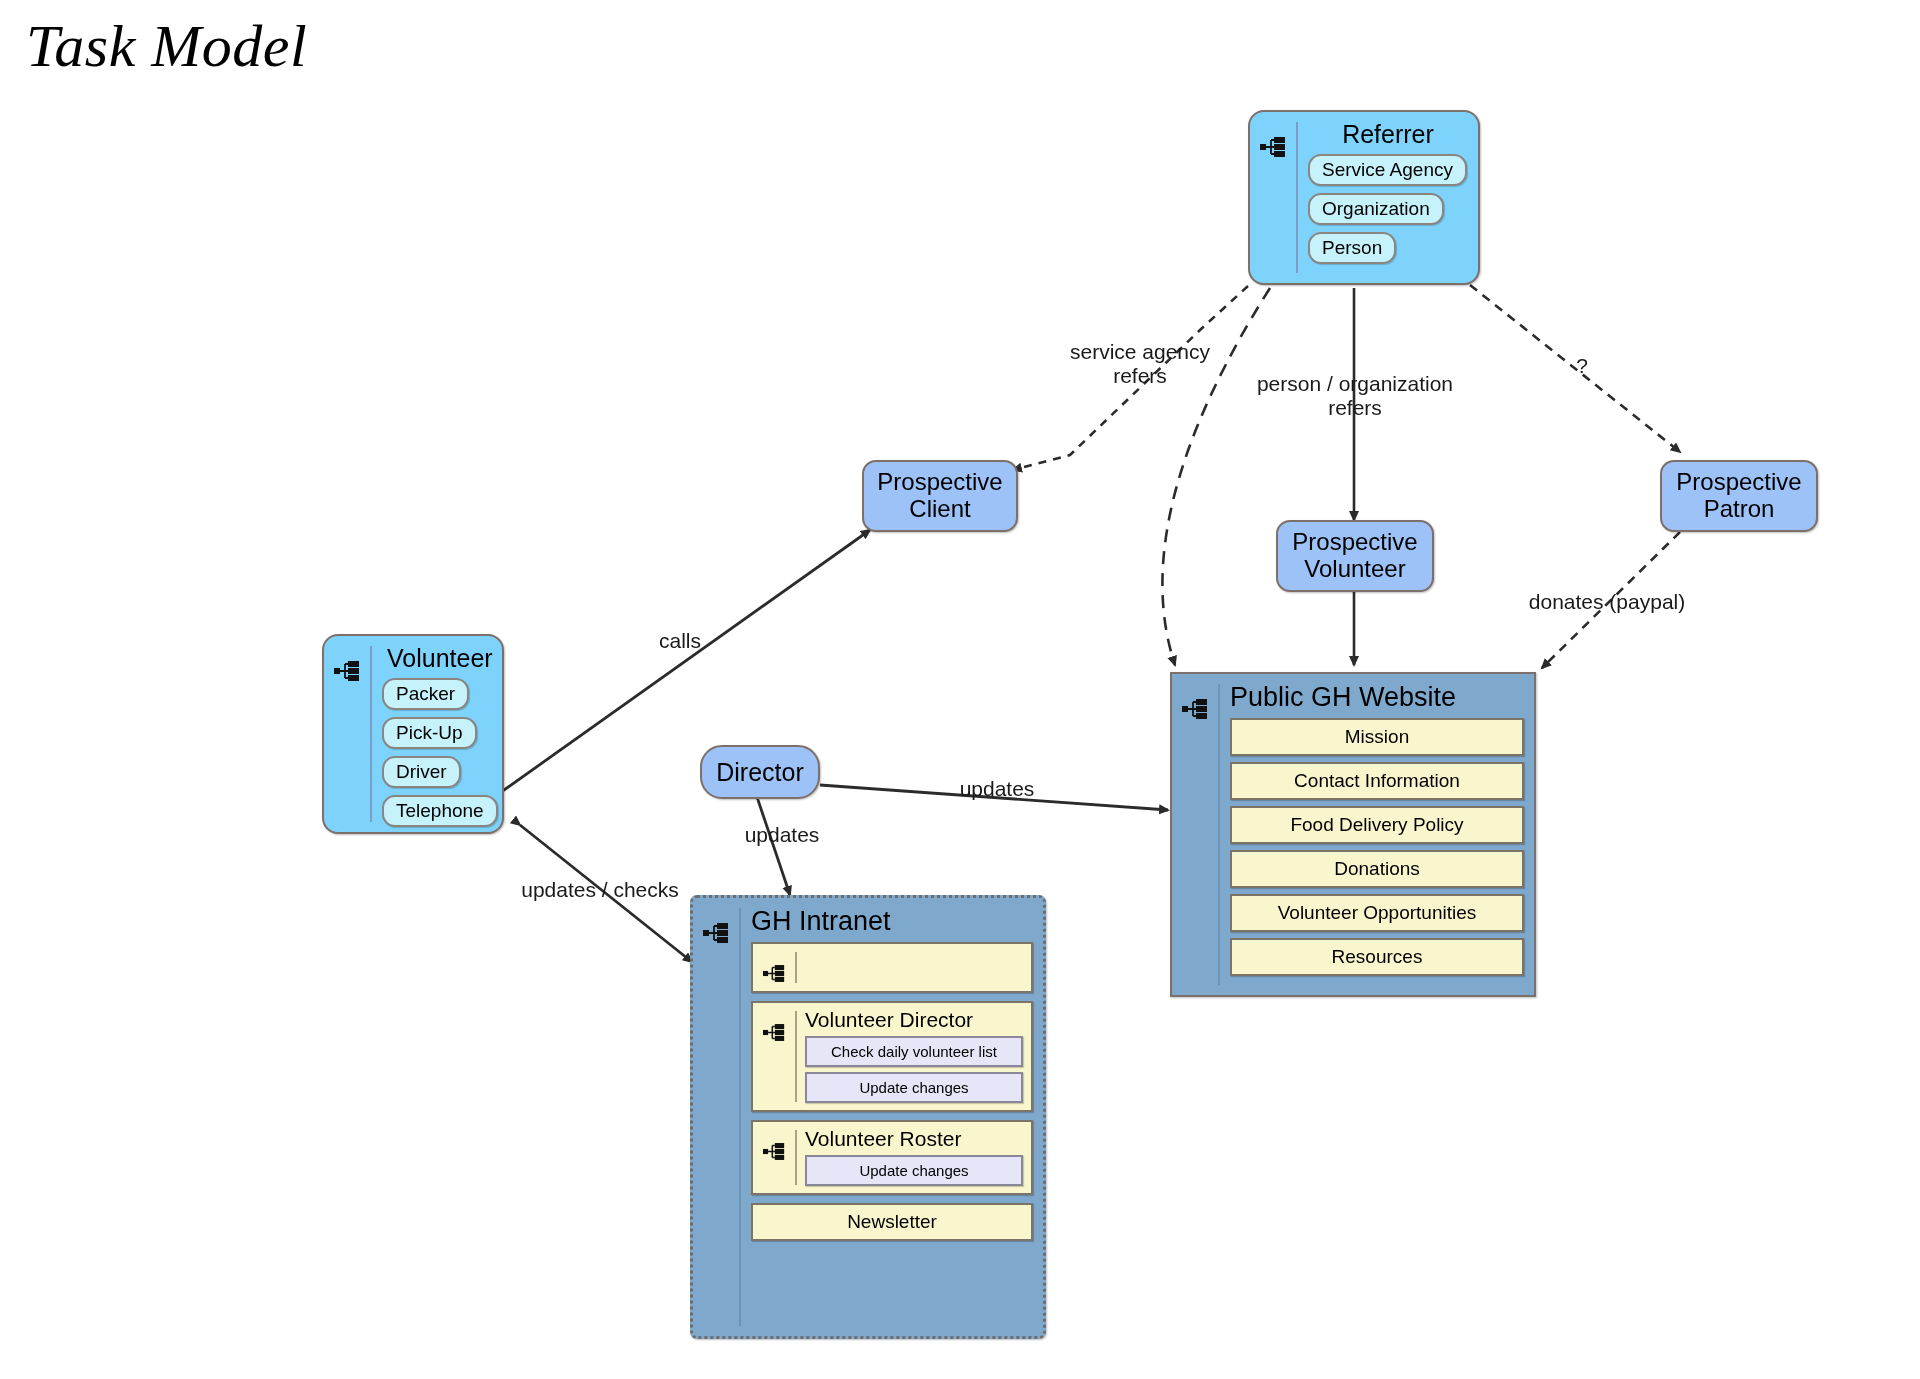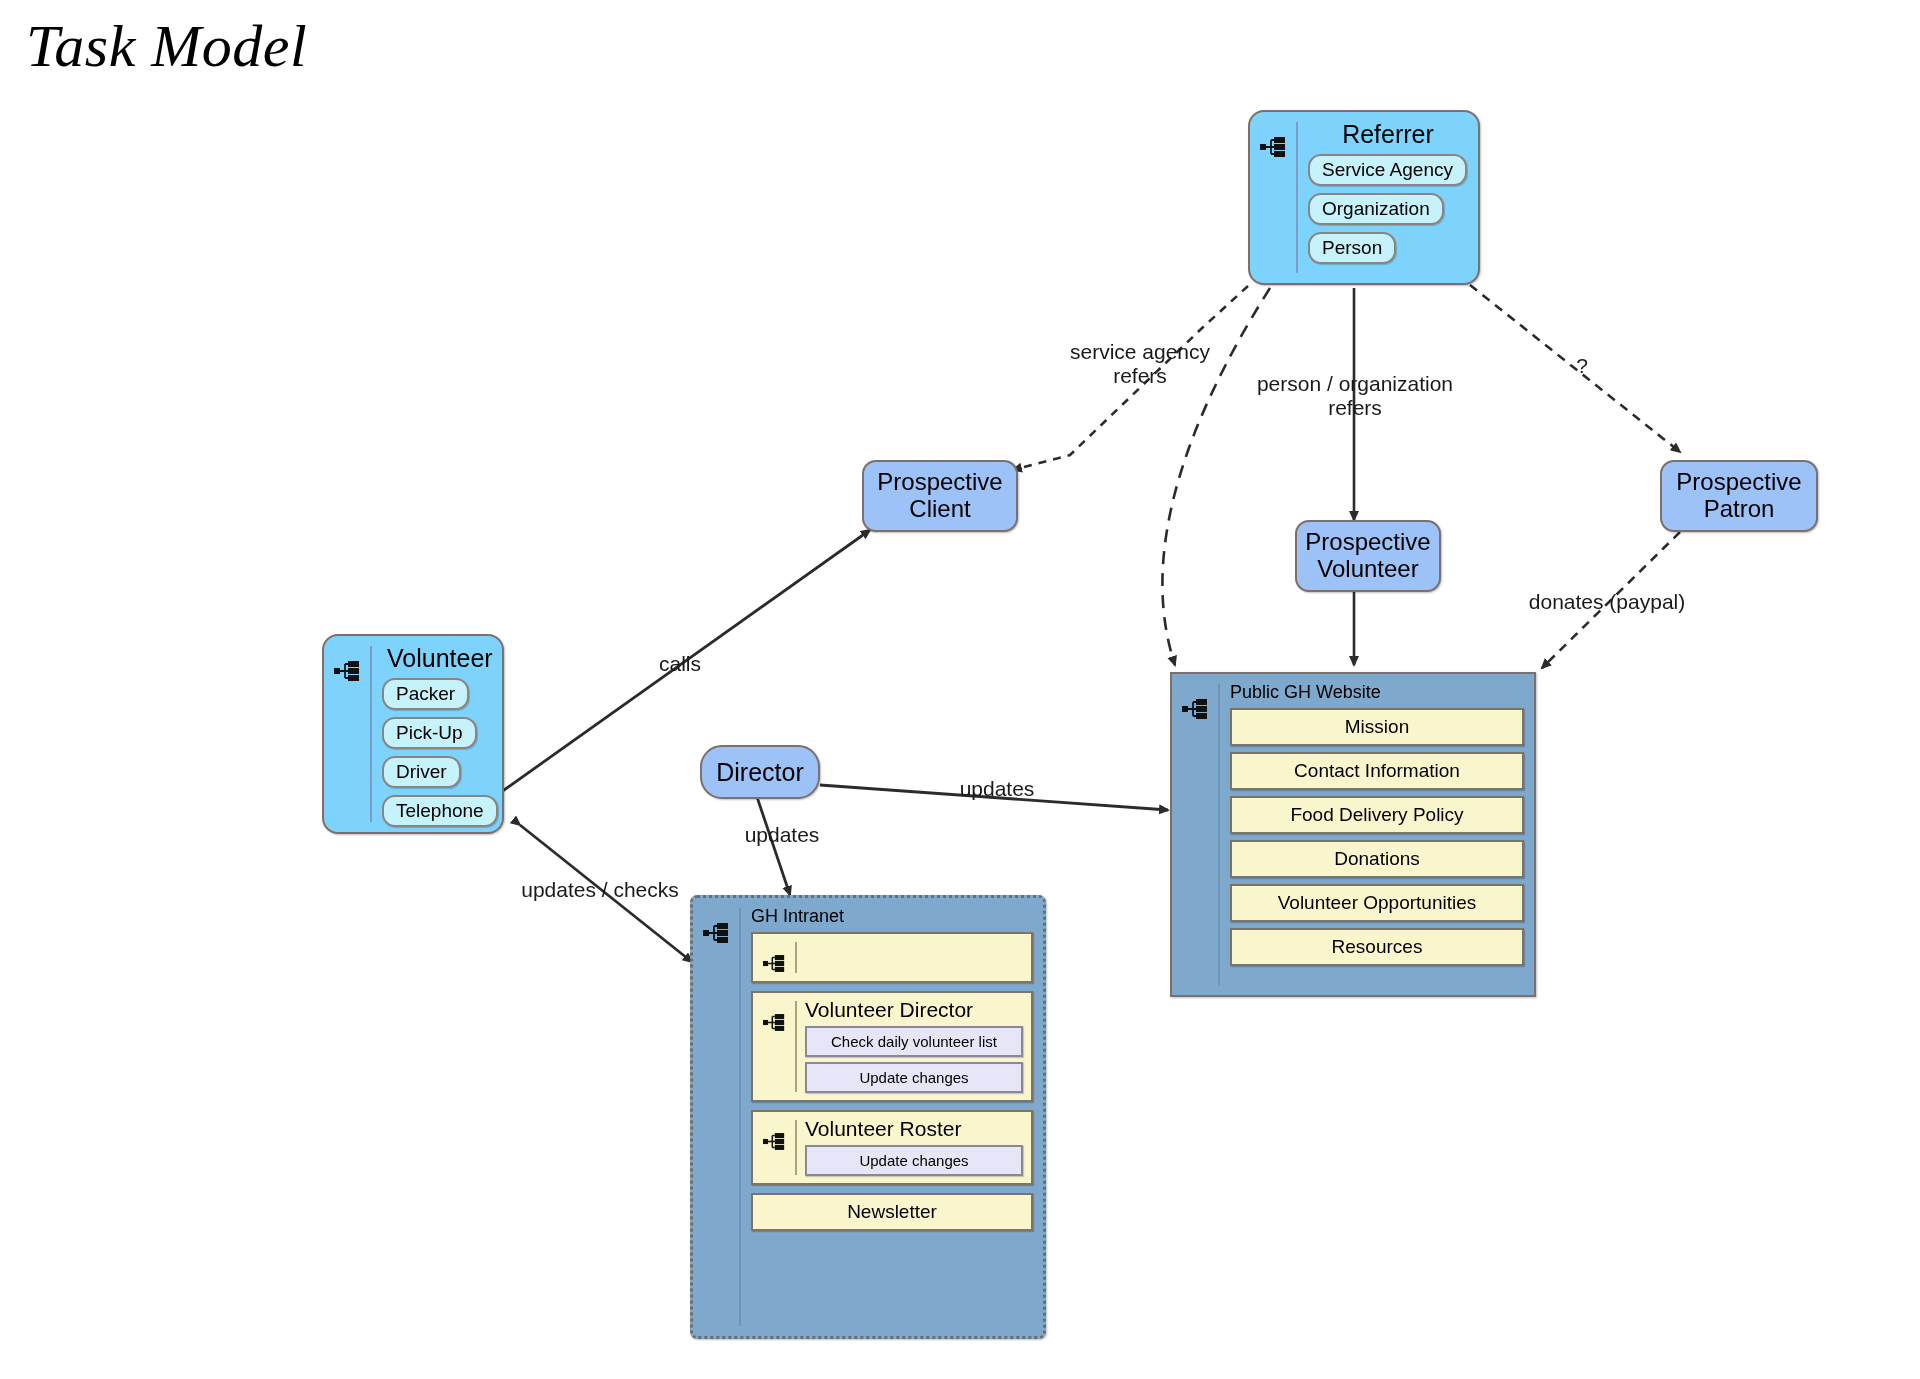--- a/index.html
+++ b/index.html
@@ -105,21 +105,21 @@
     display: flex;
     flex-direction: column;
   }
   .comp-title {
     font-size: 25px;
     color: #000000;
     margin-bottom: 5px;
     white-space: nowrap;
   }
   .comp-node.steel .comp-title,
-  .comp-node.dotted .comp-title { font-size: 18px; }
+  .comp-node.dotted .comp-title { font-size: 27px; }
 
   
   .capsule {
     background: #c6f2fb;
     border: 2px solid #8a8580;
     border-radius: 13px;
     font-size: 19px;
     color: #000000;
     padding: 3px 12px;
     margin-bottom: 7px;
@@ -229,21 +229,21 @@
   <div class="edge-label" style="left:1040px; top:340px; width:200px;">service agency
 refers</div>
 
   <div class="edge-label" style="left:1230px; top:372px; width:250px;">person / organization
 refers</div>
 
   <div class="edge-label" style="left:1572px; top:354px; width:20px;">?</div>
 
   <div class="edge-label" style="left:1512px; top:590px; width:190px;">donates (paypal)</div>
 
-  <div class="edge-label" style="left:645px; top:652px; width:70px;">calls</div>
+  <div class="edge-label" style="left:645px; top:629px; width:70px;">calls</div>
 
   <div class="edge-label" style="left:942px; top:777px; width:110px;">updates</div>
 
   <div class="edge-label" style="left:727px; top:823px; width:110px;">updates</div>
 
   <div class="edge-label" style="left:505px; top:878px; width:190px;">updates / checks</div>
 
   <div class="node comp-node plain-gutter" style="left:1248px; top:110px; width:232px; height:175px;">
     <div class="gutter">
       <svg width="26" height="22" viewBox="0 0 26 22">
@@ -260,21 +260,21 @@
       <div class="capsule">Organization</div>
       <div class="capsule">Person</div>
     </div>
   </div>
 
   <div class="node simple-node" style="left:862px; top:460px; width:156px; height:72px;">
     <span>Prospective
 Client</span>
   </div>
 
-  <div class="node simple-node" style="left:1276px; top:520px; width:146px; height:72px;margin-left:19px;">
+  <div class="node simple-node" style="left:1276px; top:520px; width:158px; height:72px;">
     <span>Prospective
 Volunteer</span>
   </div>
 
   <div class="node simple-node" style="left:1660px; top:460px; width:158px; height:72px;">
     <span>Prospective
 Patron</span>
   </div>
 
   <div class="node comp-node plain-gutter" style="left:322px; top:634px; width:182px; height:200px;">

